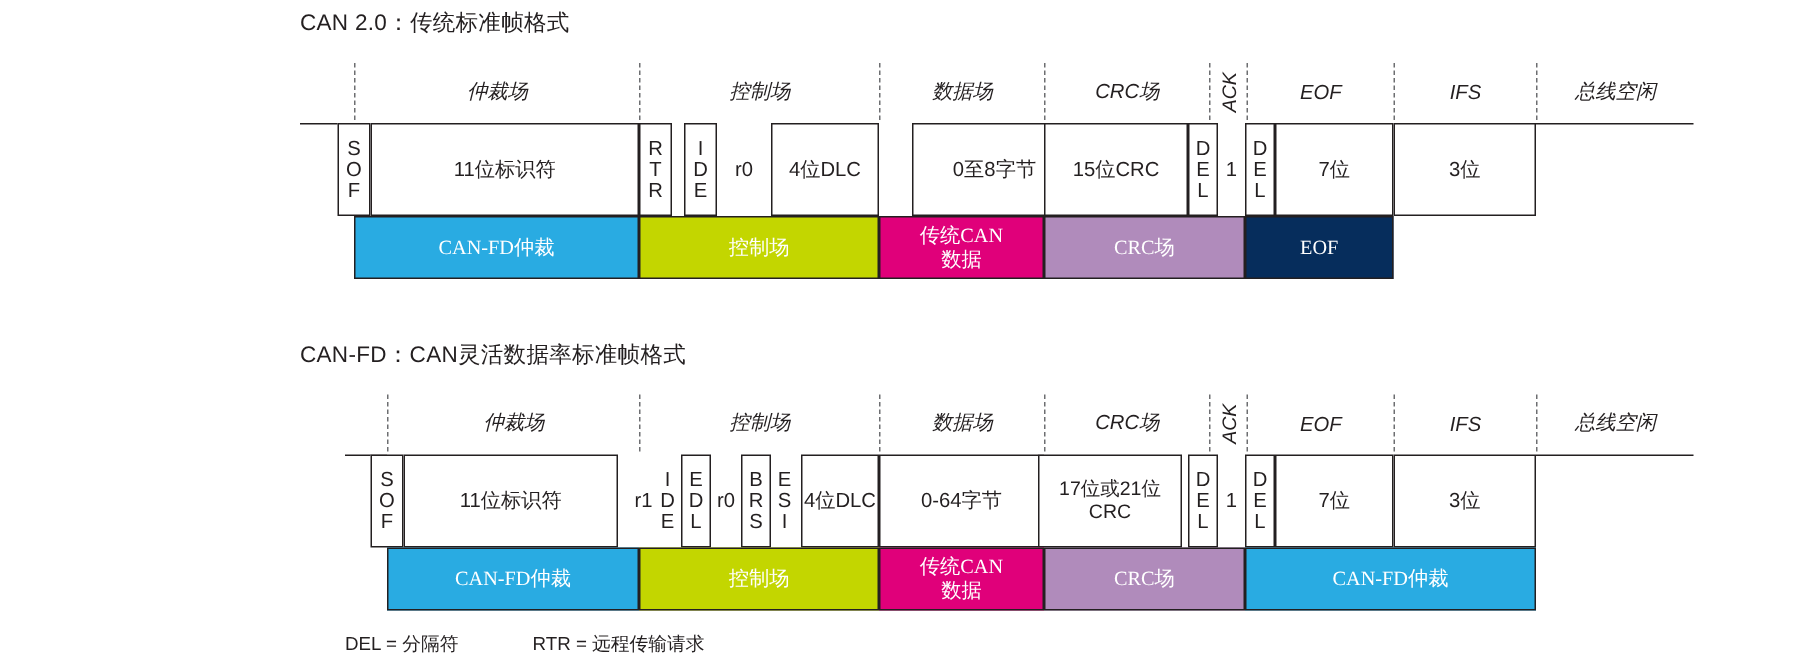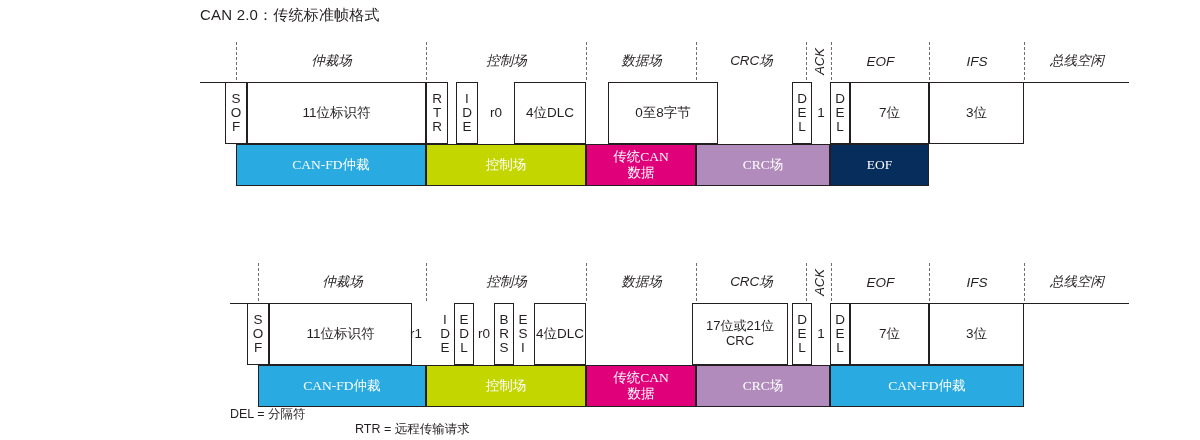--- a/index.html
+++ b/index.html
@@ -122,20 +122,21 @@
       </div>
     <div class="cell vert" style="left:456px; width:22px;">
 
     <span>I</span>
         <span>D</span>
         <span>E</span>
       </div>
     <div class="cell noborder" style="left:478px; width:36px;">r0</div>
     <div class="cell" style="left:514px; width:72px;">4位DLC</div>
     <div class="cell" style="left:586px; width:110px;margin-left:22px;">0至8字节</div>
+    <div class="cell" style="left:696px; width:96px;">15位CRC</div>
     <div class="cell vert" style="left:792px; width:20px;">
 
     <span>D</span>
         <span>E</span>
         <span>L</span>
       </div>
     <div class="cell noborder" style="left:812px; width:18px;">1</div>
     <div class="cell vert" style="left:830px; width:20px;">
 
     <span>D</span>
@@ -148,20 +149,21 @@
 
   <div class="bandrow" style="left:0; top:144px; width:1200px;">
     <div class="band" style="left:236px; width:190px; background:#29abe2;">CAN-FD仲裁</div>
     <div class="band" style="left:426px; width:160px; background:#c3d600;">控制场</div>
     <div class="band" style="left:586px; width:110px; background:#e0007a;">传统CAN
 数据</div>
     <div class="band" style="left:696px; width:134px; background:#b08bbb;">CRC场</div>
     <div class="band" style="left:830px; width:99px; background:#062d5c;">EOF</div>
   </div>
 
+  <div class="diagram-title" style="left:200px; top:227px;">CAN-FD：CAN灵活数据率标准帧格式</div>
 
   <div class="labelrow" style="left:0; top:263px; width:1200px;">
     <div class="labelcell" style="left:258px; width:168px;">仲裁场</div>
     <div class="labelcell" style="left:426px; width:160px;">控制场</div>
     <div class="labelcell" style="left:586px; width:110px;">数据场</div>
     <div class="labelcell" style="left:696px; width:110px;">CRC场</div>
     <div class="labelcell" style="left:806px; width:25px;">
       <span class="rot">ACK</span>
     </div>
     <div class="labelcell" style="left:831px; width:98px;">EOF</div>
@@ -173,21 +175,21 @@
   <div class="toprule" style="left:1024px; top:303px; width:105px;"></div>
 
   <div class="framerow" style="left:0; top:303px; width:1200px;">
     <div class="cell vert" style="left:247px; width:22px;">
 
     <span>S</span>
         <span>O</span>
         <span>F</span>
       </div>
     <div class="cell" style="left:269px; width:143px;">11位标识符</div>
-    <div class="cell noborder" style="left:405px; width:22px;">r1</div>
+    <div class="cell noborder" style="left:418px; width:22px;">r1</div>
     <div class="cell vert noborder" style="left:436px; width:18px;">
 
     <span>I</span>
         <span>D</span>
         <span>E</span>
       </div>
     <div class="cell vert" style="left:454px; width:20px;">
 
     <span>E</span>
         <span>D</span>
@@ -200,20 +202,21 @@
         <span>R</span>
         <span>S</span>
       </div>
     <div class="cell vert noborder" style="left:514px; width:18px;">
 
     <span>E</span>
         <span>S</span>
         <span>I</span>
       </div>
     <div class="cell" style="left:534px; width:52px;">4位DLC</div>
+    <div class="cell" style="left:586px; width:110px;">0-64字节</div>
     <div class="cell wrap sm" style="left:692px; width:96px; padding:0 2px;">17位或21位CRC</div>
     <div class="cell vert" style="left:792px; width:20px;">
 
     <span>D</span>
         <span>E</span>
         <span>L</span>
       </div>
     <div class="cell noborder" style="left:812px; width:18px;">1</div>
     <div class="cell vert" style="left:830px; width:20px;">
 
@@ -227,16 +230,16 @@
 
   <div class="bandrow" style="left:0; top:365px; width:1200px;">
     <div class="band" style="left:258px; width:168px; background:#29abe2;">CAN-FD仲裁</div>
     <div class="band" style="left:426px; width:160px; background:#c3d600;">控制场</div>
     <div class="band" style="left:586px; width:110px; background:#e0007a;">传统CAN
 数据</div>
     <div class="band" style="left:696px; width:134px; background:#b08bbb;">CRC场</div>
     <div class="band" style="left:830px; width:194px; background:#29abe2;">CAN-FD仲裁</div>
   </div>
 
-  <div class="legend" style="left:230px; top:406px;">DEL = 分隔符</div>
+  <div class="legend" style="left:230px; top:421px;">DEL = 分隔符</div>
   <div class="legend" style="left:355px; top:421px;">RTR = 远程传输请求</div>
 
 </div>
 
 </body></html>

